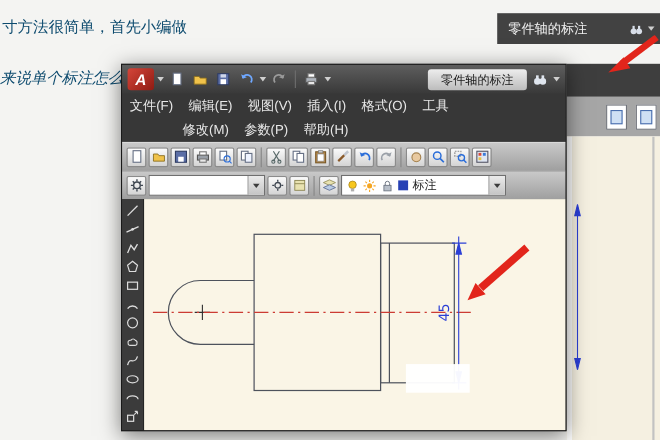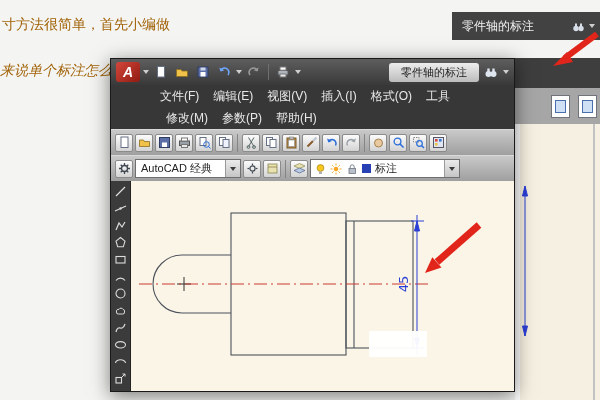--- a/index.html
+++ b/index.html
@@ -1,18 +1,18 @@
 <!DOCTYPE html>
 <html><head>
 <meta charset="utf-8">
 <style>
   html,body{margin:0;padding:0;}
   body{width:600px;height:400px;position:relative;overflow:hidden;background:#f4f4f2;
        font-family:"Liberation Sans","DejaVu Sans",sans-serif;}
-  .bg-text{position:absolute;color:#a16207;font-size:14px;white-space:nowrap;}
+  .bg-text{position:absolute;color:#0c4a6e;font-size:14px;white-space:nowrap;}
   #bgTextTop{left:2px;top:16px;}
   #bgTextLeft{left:0px;top:62px;font-style:italic;}
 
   
   .rs-titlebar{position:absolute;left:452px;top:12px;width:148px;height:28px;background:#424242;
      color:#f0f0f0;font-size:12px;display:flex;align-items:center;padding-left:10px;box-sizing:border-box;}
   .rs-title-icons{margin-left:auto;margin-right:5px;display:flex;align-items:center;gap:4px;}
   .rs-menuband{position:absolute;left:515px;top:58px;width:85px;height:30px;background:#3e3e3e;}
   .rs-toolband{position:absolute;left:515px;top:88px;width:85px;height:36px;background:#a6a6a6;
      display:flex;align-items:center;gap:8px;padding-left:36px;box-sizing:border-box;}
@@ -30,21 +30,21 @@
        color:#fff;font-weight:bold;font-style:italic;font-size:14px;display:flex;align-items:center;justify-content:center;}
   .caret{width:0;height:0;border-left:3px solid transparent;border-right:3px solid transparent;border-top:4px solid #cfcfcf;}
   .caret.dark{border-top-color:#3c3c3c;}
   .qic{width:18px;height:18px;display:flex;align-items:center;justify-content:center;}
   .vsep{width:1px;height:16px;background:#6e6e6e;margin:0 2px;}
   .title-pill{margin-left:auto;background:linear-gradient(#ededed,#bcbcbc);border-radius:3px;
        padding:2px 12px;font-size:11px;color:#1b1b1b;white-space:nowrap;}
 
   .menubar{position:absolute;left:0;right:0;height:22px;background:#373737;color:#e8e8e8;font-size:12px;
        display:flex;align-items:center;box-sizing:border-box;}
-  #menu1{top:26px;padding-left:42px;}
+  #menu1{top:26px;}
   #menu2{top:48px;padding-left:48px;}
   .menu-item{padding:0 7px;white-space:nowrap;}
 
   .tbar{position:absolute;left:0;right:0;height:26px;background:linear-gradient(#c9c9c9,#9f9f9f);
        display:flex;align-items:center;gap:2px;padding:0 4px;box-sizing:border-box;border-top:1px solid #d9d9d9;}
   #tb1{top:70px;}
   #tb2{top:96px;}
   .ic{width:18px;height:18px;border:1px solid #8b8b8b;background:linear-gradient(#fbfbfb,#d3d3d3);
        border-radius:2px;display:flex;align-items:center;justify-content:center;box-sizing:border-box;}
   .sep{width:1px;height:18px;background:#858585;margin:0 2px;}
@@ -295,21 +295,20 @@
             <line x1="1" y1="6.5" x2="3" y2="6.5"></line>
             <line x1="10" y1="6.5" x2="12" y2="6.5"></line>
             <line x1="2.7" y1="2.7" x2="4.1" y2="4.1"></line>
             <line x1="8.9" y1="8.9" x2="10.3" y2="10.3"></line>
             <line x1="10.3" y1="2.7" x2="8.9" y2="4.1"></line>
             <line x1="4.1" y1="8.9" x2="2.7" y2="10.3"></line>
           </g>
         </svg>
       </span>
     <span class="combo" id="wsCombo">
-      <span class="val">AutoCAD 经典</span>
       <span class="dd">
           <span class="caret dark"></span>
         </span>
     </span>
     <span class="ic">
         <svg width="13" height="13">
           <circle cx="6.5" cy="6.5" r="2.6" fill="none" stroke="#3e4650" stroke-width="1.2"></circle>
           <g stroke="#3e4650" stroke-width="1.2">
             <line x1="6.5" y1="1.5" x2="6.5" y2="3.2"></line>
             <line x1="6.5" y1="9.8" x2="6.5" y2="11.5"></line>

